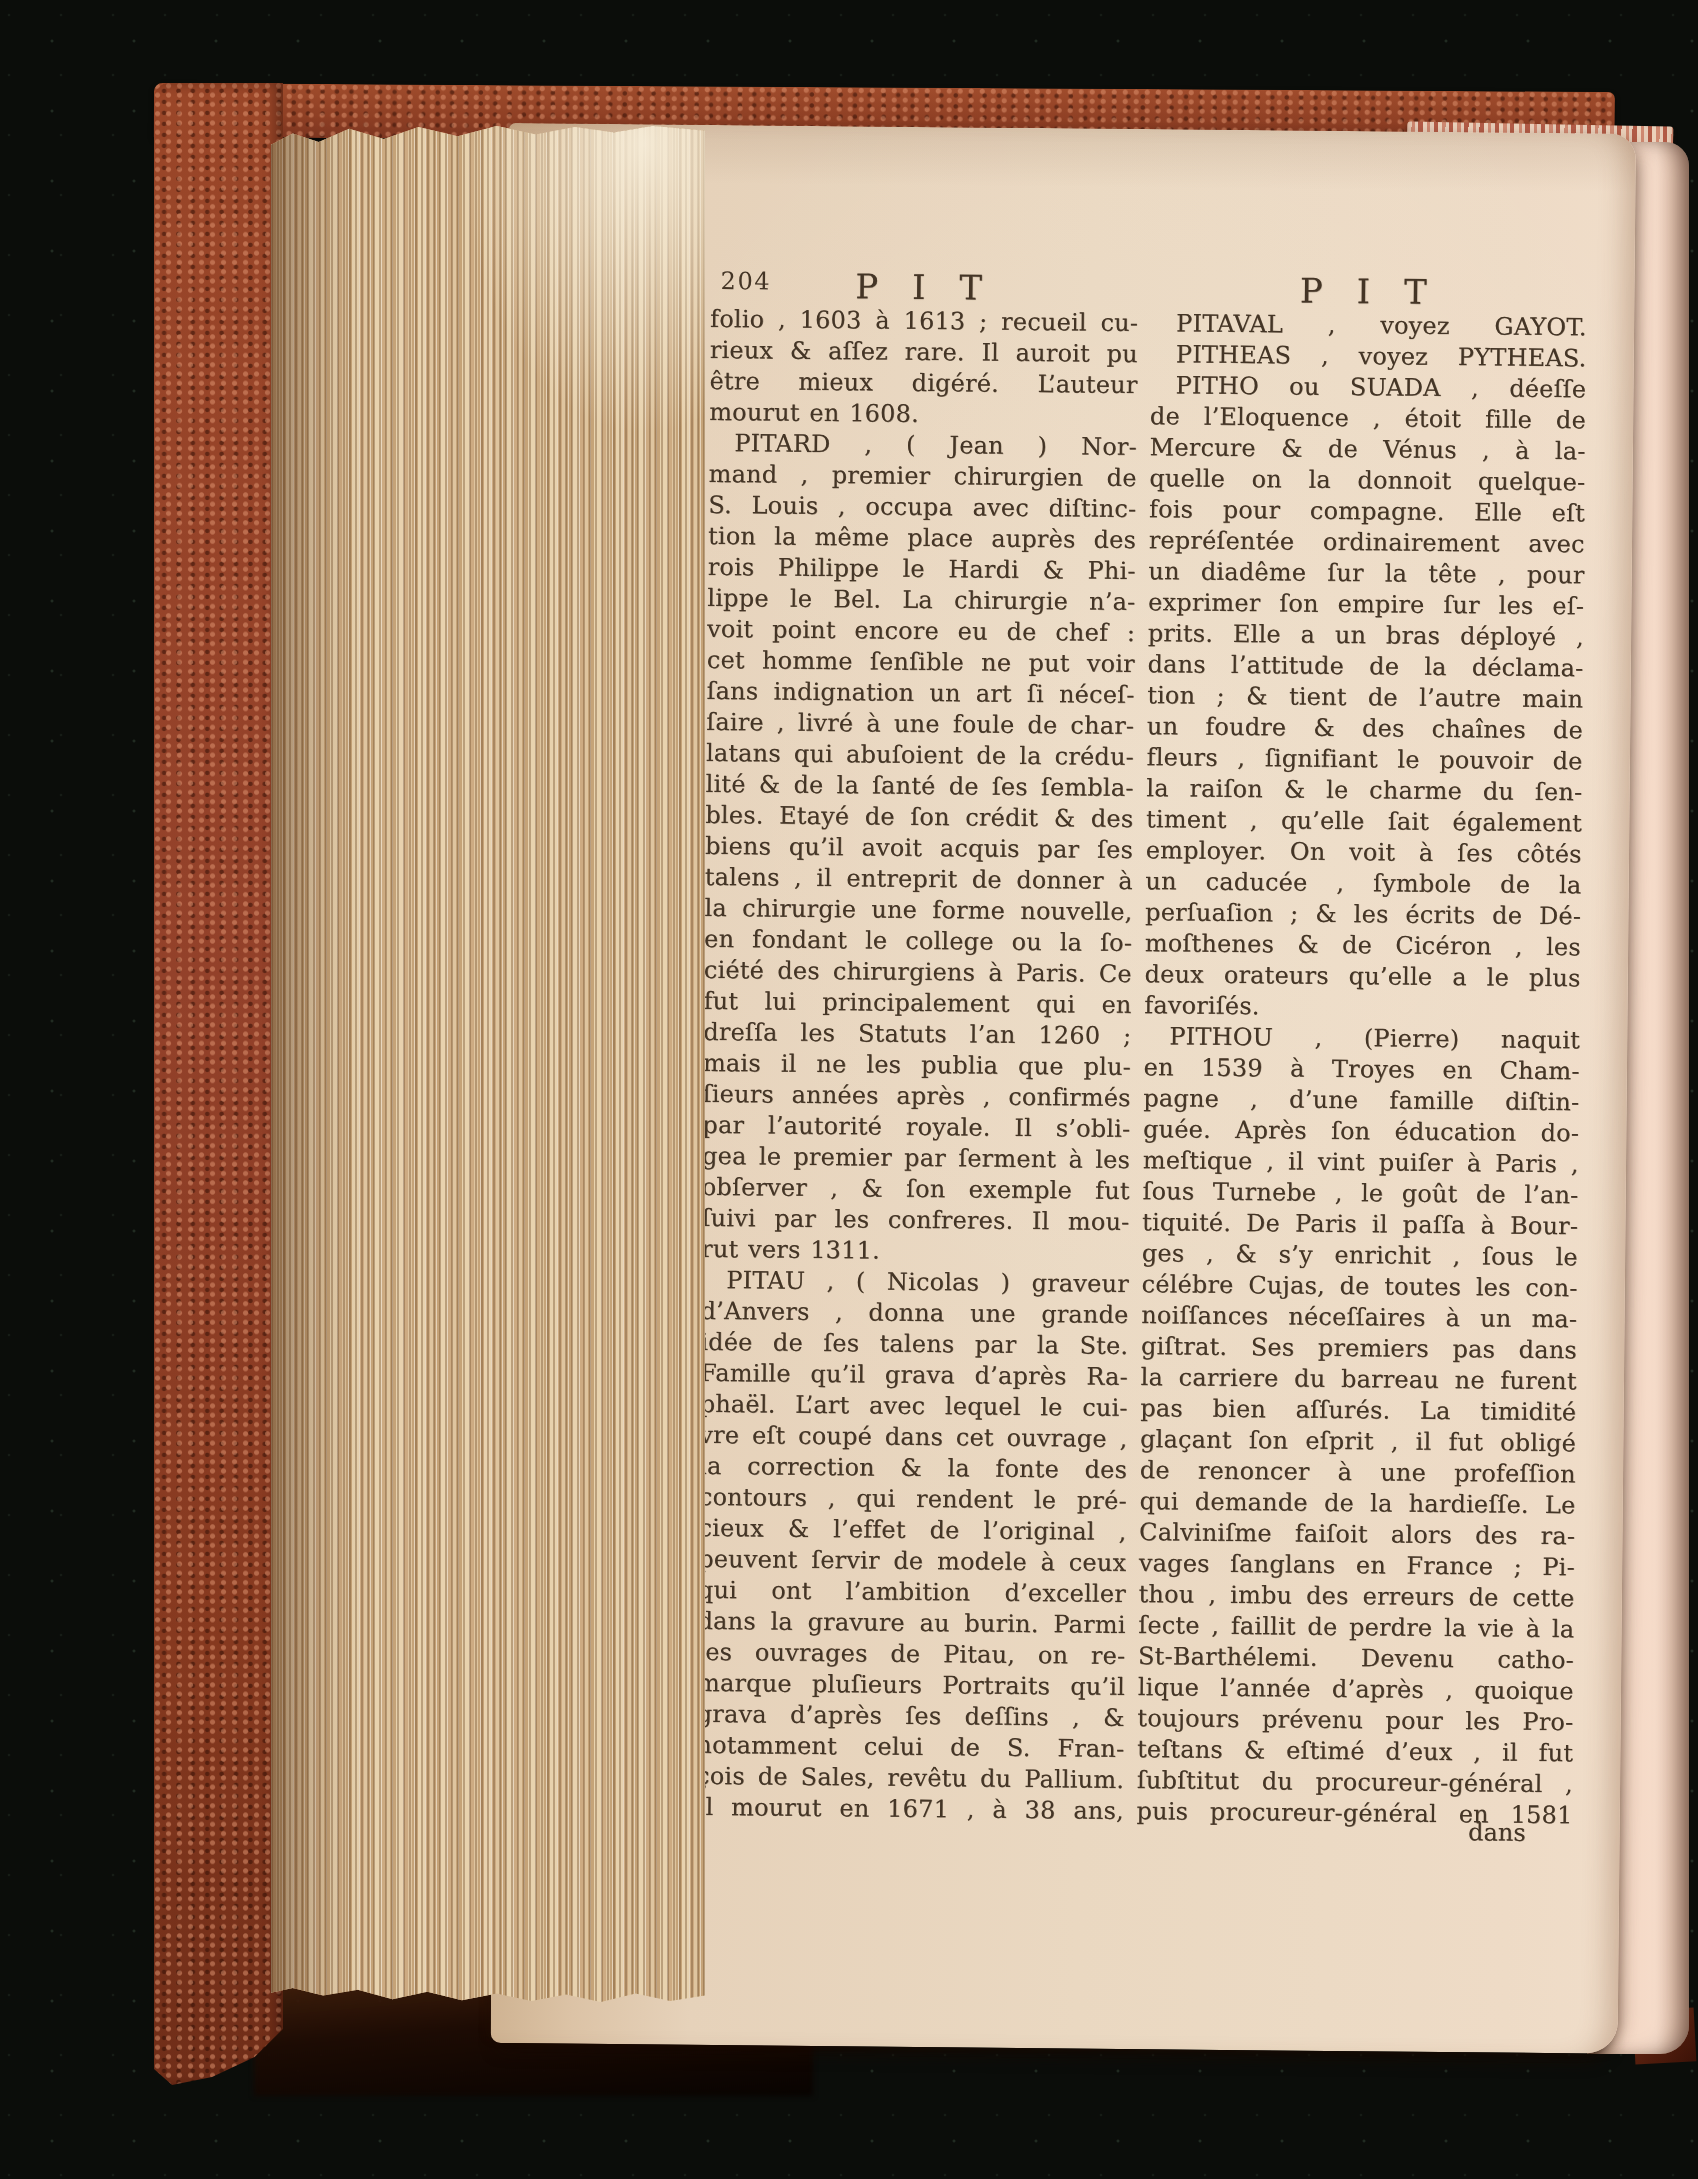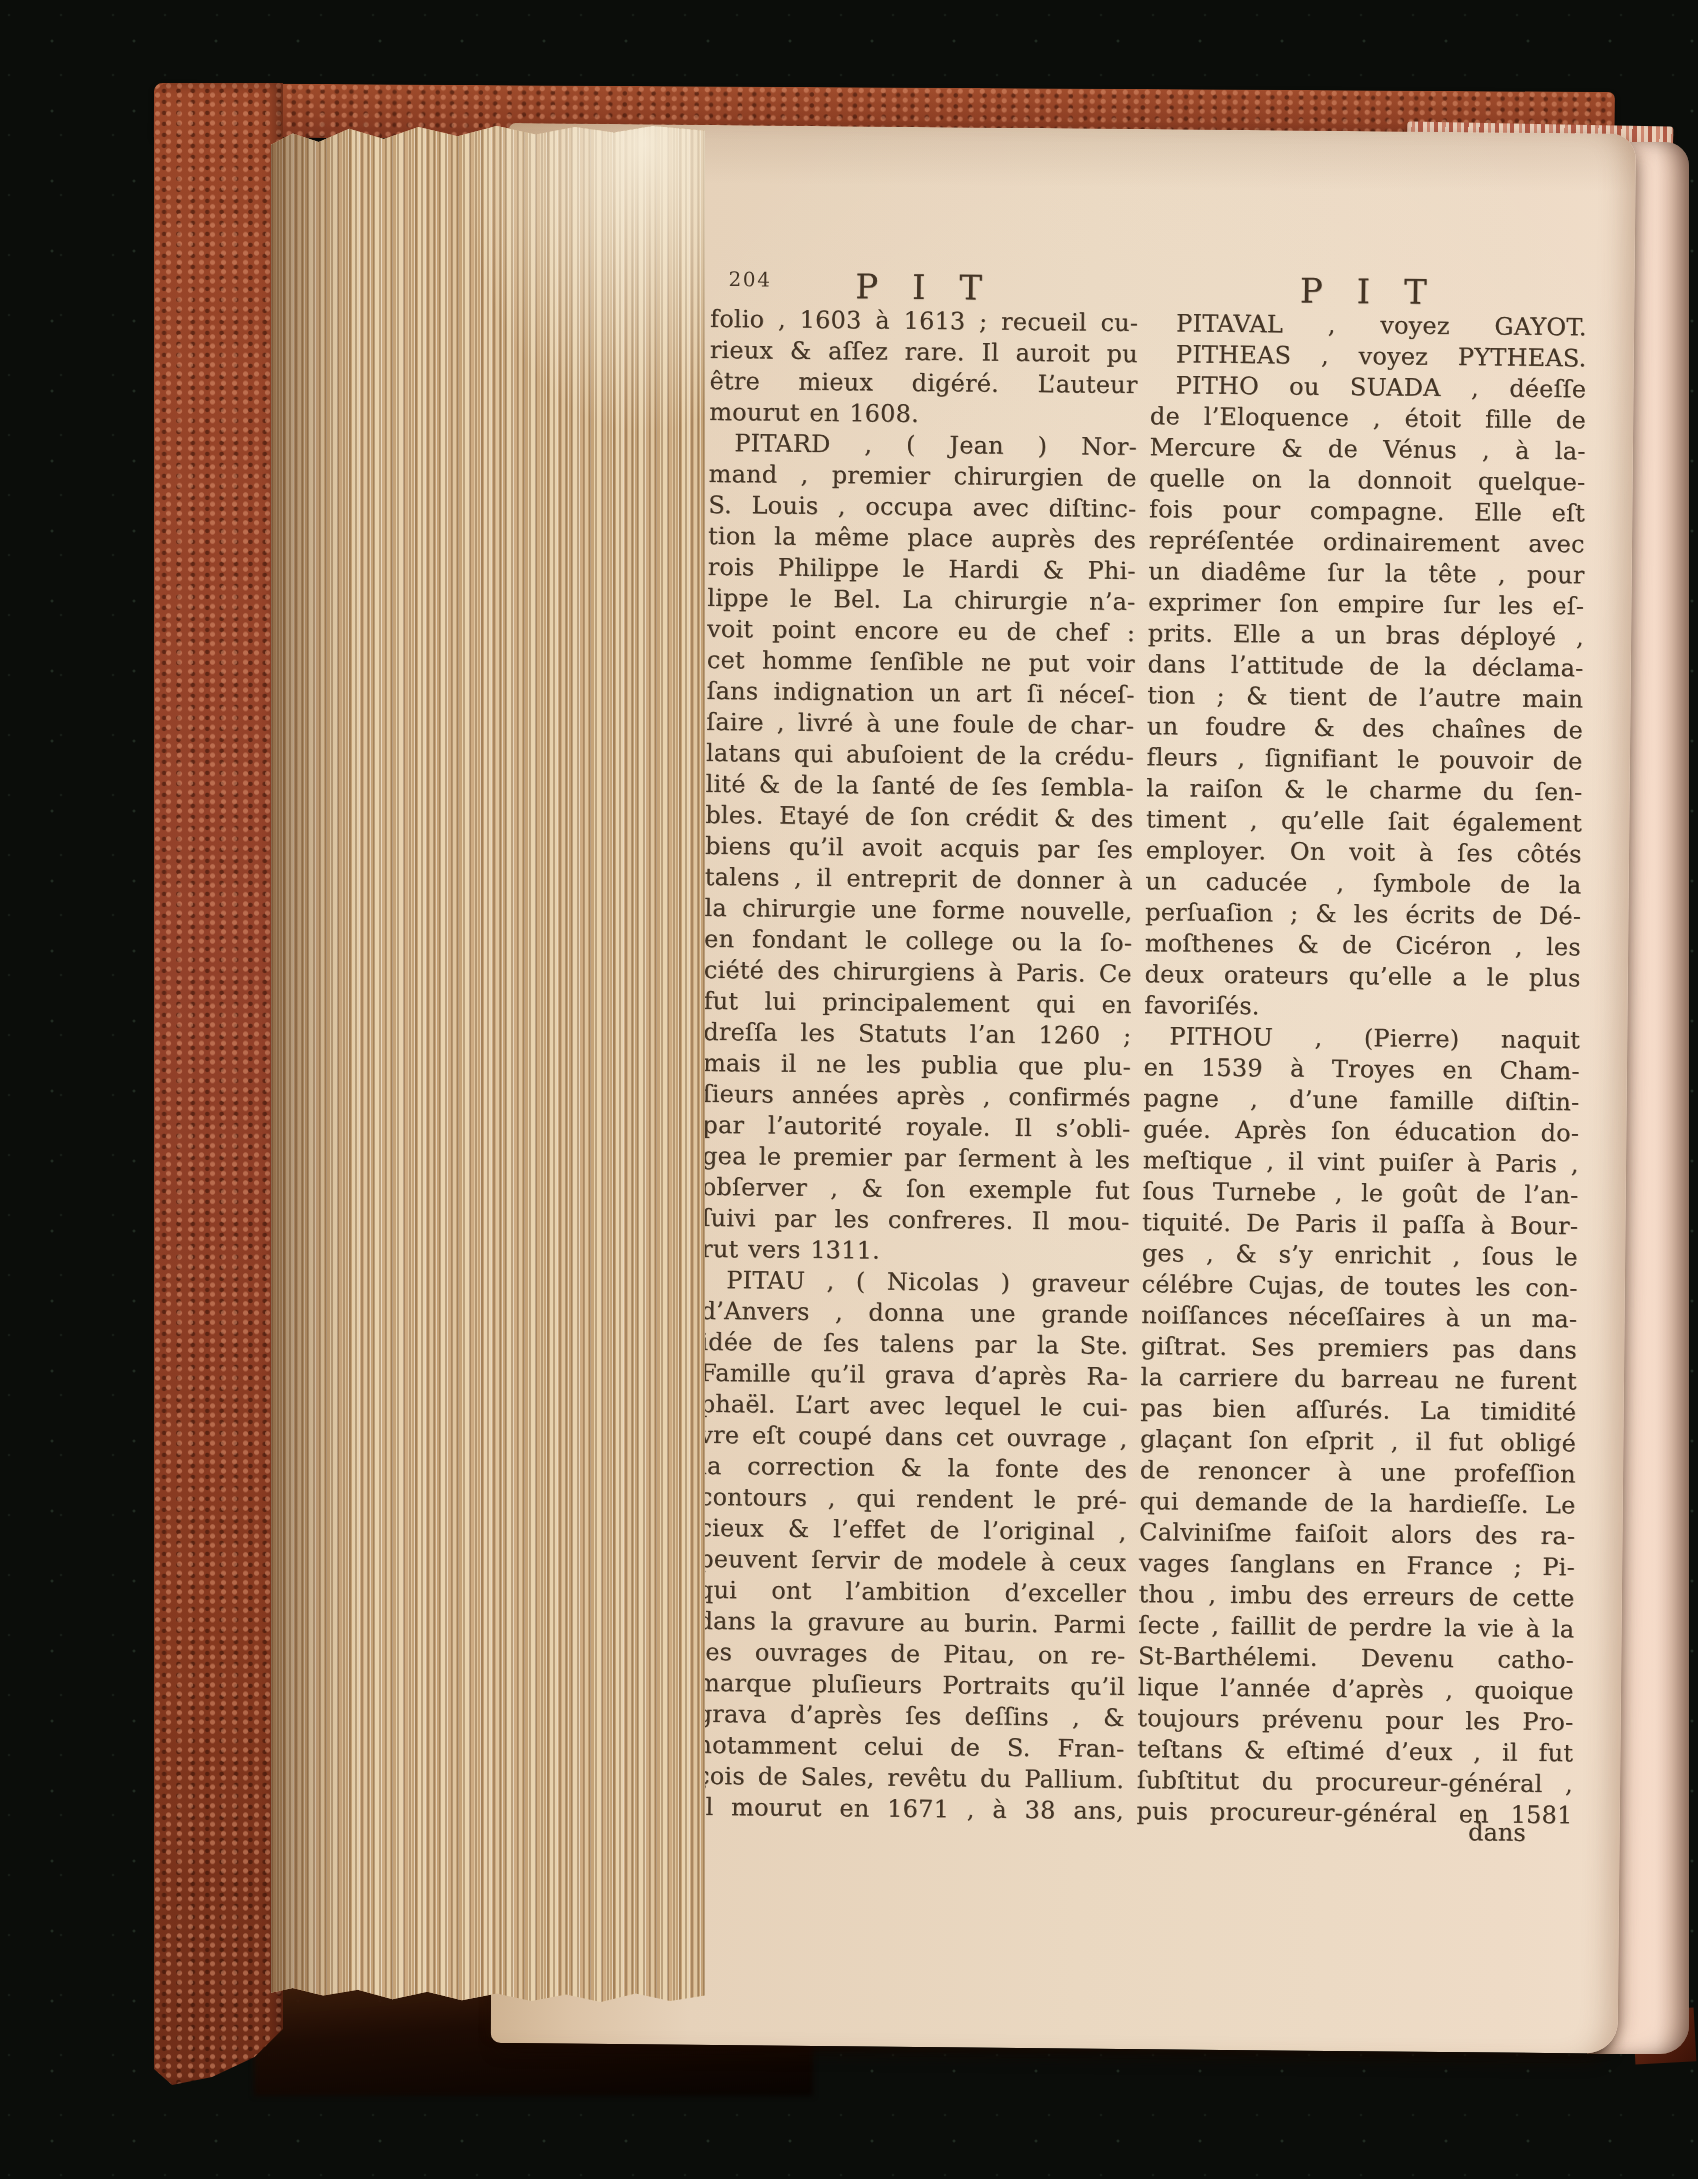--- a/index.html
+++ b/index.html
@@ -109,22 +109,22 @@
     color:#443526;
   }
 
   
   .page-header{
     position:absolute;left:203px;top:142px;width:877px;
     display:grid;grid-template-columns:428px 436px;column-gap:12.7px;
   }
   .header-cell{position:relative;text-align:center;}
   .pagenum{
-    position:absolute;left:18px;top:1.7px;
-    font-size:20px;line-height:1;letter-spacing:1.7px;
+    position:absolute;left:10px;top:1.7px;
+    font-size:24px;line-height:1;letter-spacing:1.7px;
   }
   .running-title{
     font-size:34px;line-height:1.1;letter-spacing:0.34em;
     text-shadow:0.4px 0.3px 0.7px rgba(60,45,30,0.5);
   }
 
   
   .columns{
     position:absolute;left:203px;top:179px;width:877px;
     display:grid;grid-template-columns:428px 436px;column-gap:12.7px;

